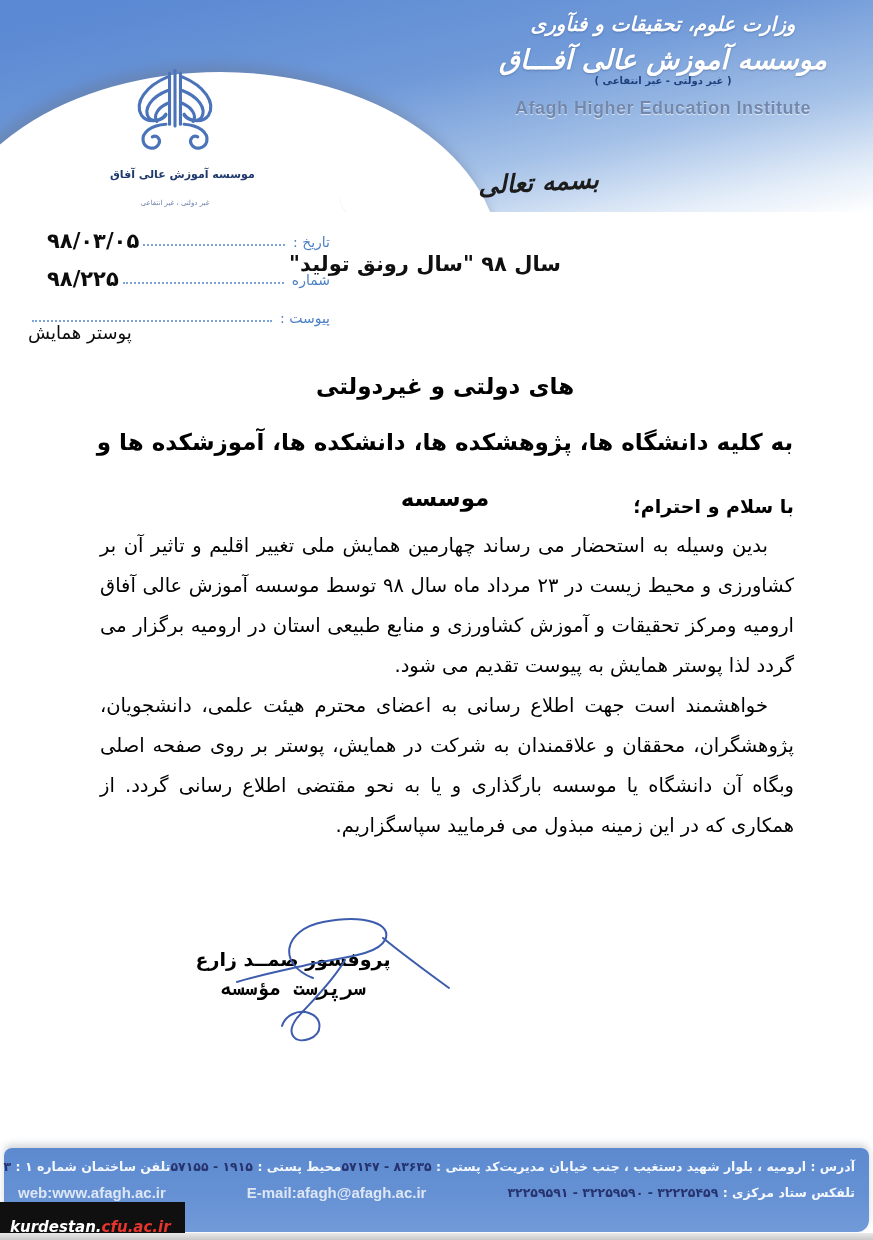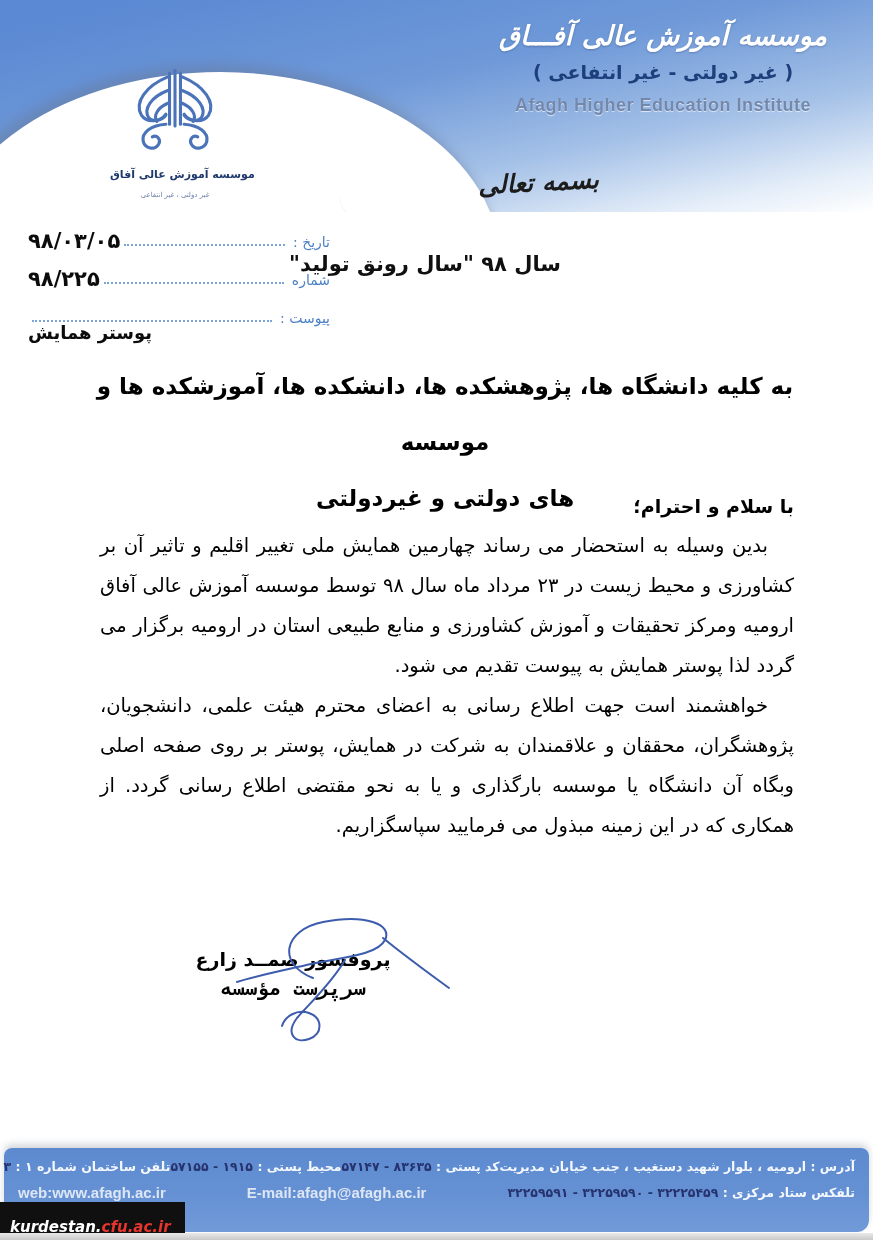--- a/index.html
+++ b/index.html
@@ -12,45 +12,45 @@
   .header-oval{position:absolute;left:-60px;top:72px;width:560px;height:380px;background:#ffffff;
                border-radius:50%;box-shadow:-5px -7px 12px rgba(105,120,148,.45);}
   .header-swoosh-white{position:absolute;left:350px;top:120px;width:680px;height:160px;border-radius:50%;
                border-bottom:3px solid rgba(255,255,255,.9);transform:rotate(2deg);}
   .header-swoosh-gray{position:absolute;left:340px;top:128px;width:700px;height:160px;border-radius:50%;
                border-bottom:2px solid rgba(140,152,172,.35);transform:rotate(2deg);}
 
   .logo-block{position:absolute;left:110px;top:66px;width:130px;text-align:center;}
   .logo-block svg{display:block;margin:0 auto;}
   .logo-caption{font-size:11px;font-weight:bold;color:#203a6e;margin-top:2px;white-space:nowrap;}
-  .logo-subcaption{font-size:7px;color:#6b7fa8;margin-top:10px;white-space:nowrap;}
+  .logo-subcaption{font-size:7px;color:#6b7fa8;margin-top:18px;white-space:nowrap;}
 
   .header-titles{position:absolute;right:25px;top:12px;width:370px;text-align:center;direction:rtl;}
   .ministry{color:#ffffff;font-size:20px;font-weight:bold;font-style:italic;
             text-shadow:0 1px 2px rgba(40,60,110,.35);}
   .institute-fa{color:#ffffff;font-size:27px;font-weight:bold;font-style:italic;margin-top:8px;
             text-shadow:0 1px 2px rgba(40,60,110,.35);}
-  .institute-type{color:#1d3f7c;font-size:19px;font-weight:bold;margin-top:10px;}
+  .institute-type{color:#1d3f7c;font-size:10px;font-weight:bold;}
   .institute-en{color:#7388ad;font-size:18px;font-weight:bold;margin-top:12px;letter-spacing:.5px;
             font-family:Liberation Sans, sans-serif;text-shadow:0 1px 1px rgba(255,255,255,.7);}
 
   
   .basmala{position:absolute;left:478px;top:168px;font-size:25px;font-weight:bold;font-style:italic;
            color:#1c1c1c;transform:rotate(-3deg);direction:rtl;}
   .year-slogan{position:absolute;right:312px;top:252px;font-size:21px;font-weight:bold;color:#101010;
            direction:rtl;white-space:nowrap;}
 
   
   .meta{position:absolute;left:28px;top:212px;width:302px;direction:rtl;}
   .meta-row{display:flex;align-items:flex-end;height:38px;}
   .meta-label{color:#4d82c6;font-size:14px;white-space:nowrap;padding-left:4px;}
   .meta-dots{flex:1;border-bottom:2px dotted #7ba3d6;margin:0 4px 4px 4px;height:1px;}
   .meta-value{font-size:21px;font-weight:bold;color:#0c0c0c;white-space:nowrap;direction:rtl;
-              transform:translateY(3px);}
-  .meta-attachment-value{font-size:18px;font-weight:bold;color:#0c0c0c;text-align:left;
+              transform:translateY(3px);margin-left:19px;}
+  .meta-attachment-value{font-size:18px;font-weight:normal;color:#0c0c0c;text-align:left;
               margin:-4px 90px 0 0;direction:rtl;}
 
   
   .recipient{position:absolute;left:95px;top:358px;width:700px;direction:rtl;text-align:center;
              font-size:23px;font-weight:bold;color:#000;line-height:56px;}
   .letter-body{position:absolute;left:100px;top:486px;width:694px;direction:rtl;color:#000000;}
   .salutation{font-size:19px;font-weight:bold;line-height:40px;}
   .para{font-size:19.5px;font-weight:normal;line-height:40px;text-align:justify;margin:0;
         text-indent:26px;}
 
@@ -84,20 +84,21 @@
 <body>
 
 <div class="page">
 
   <div class="header">
     <div class="header-oval"></div>
     <div class="header-swoosh-gray"></div>
     <div class="header-swoosh-white"></div>
 
     <div class="header-titles">
+      <div class="ministry">وزارت علوم، تحقیقات و فنآوری</div>
       <div class="institute-fa">موسسه آموزش عالی آفـــاق</div>
       <div class="institute-type">( غیر دولتی - غیر انتفاعی )</div>
       <div class="institute-en">Afagh Higher Education Institute</div>
     </div>
 
     <div class="logo-block">
       <svg width="110" height="100" viewBox="0 0 120 110" fill="none" stroke="#4a73b9" stroke-width="3.4" stroke-linecap="round">
         <path d="M54 8 V64"></path>
           <path d="M60 5 V66"></path>
           <path d="M66 8 V64"></path>
@@ -134,22 +135,22 @@
       <span class="meta-value">۹۸/۲۲۵</span>
     </div>
     <div class="meta-row">
       <span class="meta-label">پیوست :</span>
       <span class="meta-dots"></span>
     </div>
     <div class="meta-attachment-value">پوستر همایش</div>
   </div>
 
   <div class="recipient">
+    <div>های دولتی و غیردولتی</div>
     <div>به کلیه دانشگاه ها، پژوهشکده ها، دانشکده ها، آموزشکده ها و موسسه</div>
-    <div>های دولتی و غیردولتی</div>
   </div>
 
   <div class="letter-body">
     <div class="salutation">با سلام و احترام؛</div>
     <p class="para">بدین وسیله به استحضار می رساند چهارمین همایش ملی تغییر اقلیم و تاثیر آن بر کشاورزی و محیط زیست در ۲۳ مرداد ماه سال ۹۸ توسط موسسه آموزش عالی آفاق ارومیه ومرکز تحقیقات و آموزش کشاورزی و منابع طبیعی استان در ارومیه برگزار می گردد لذا پوستر همایش به پیوست تقدیم می شود.</p>
     <p class="para">خواهشمند است جهت اطلاع رسانی به اعضای محترم هیئت علمی، دانشجویان، پژوهشگران، محققان و علاقمندان به شرکت در همایش، پوستر بر روی صفحه اصلی وبگاه آن دانشگاه یا موسسه بارگذاری و یا به نحو مقتضی اطلاع رسانی گردد. از همکاری که در این زمینه مبذول می فرمایید سپاسگزاریم.</p>
   </div>
 
   <div class="sig-block">
     <div class="sig-name">پروفسور صمــد زارع</div>

